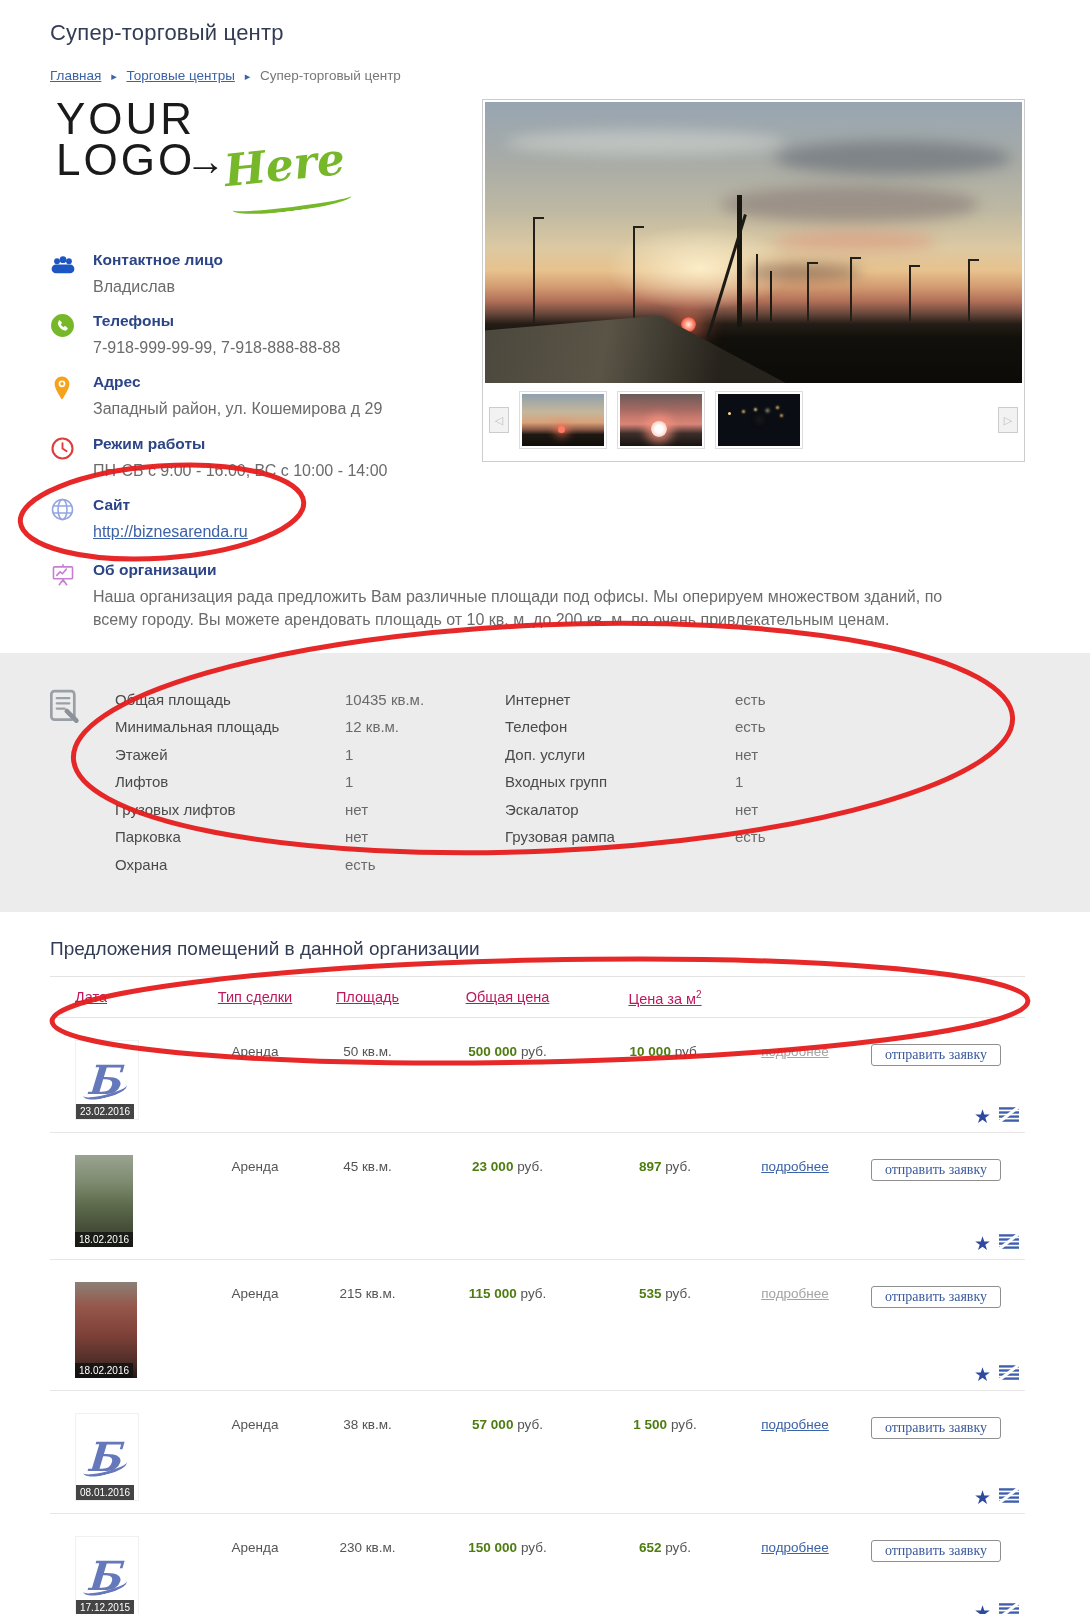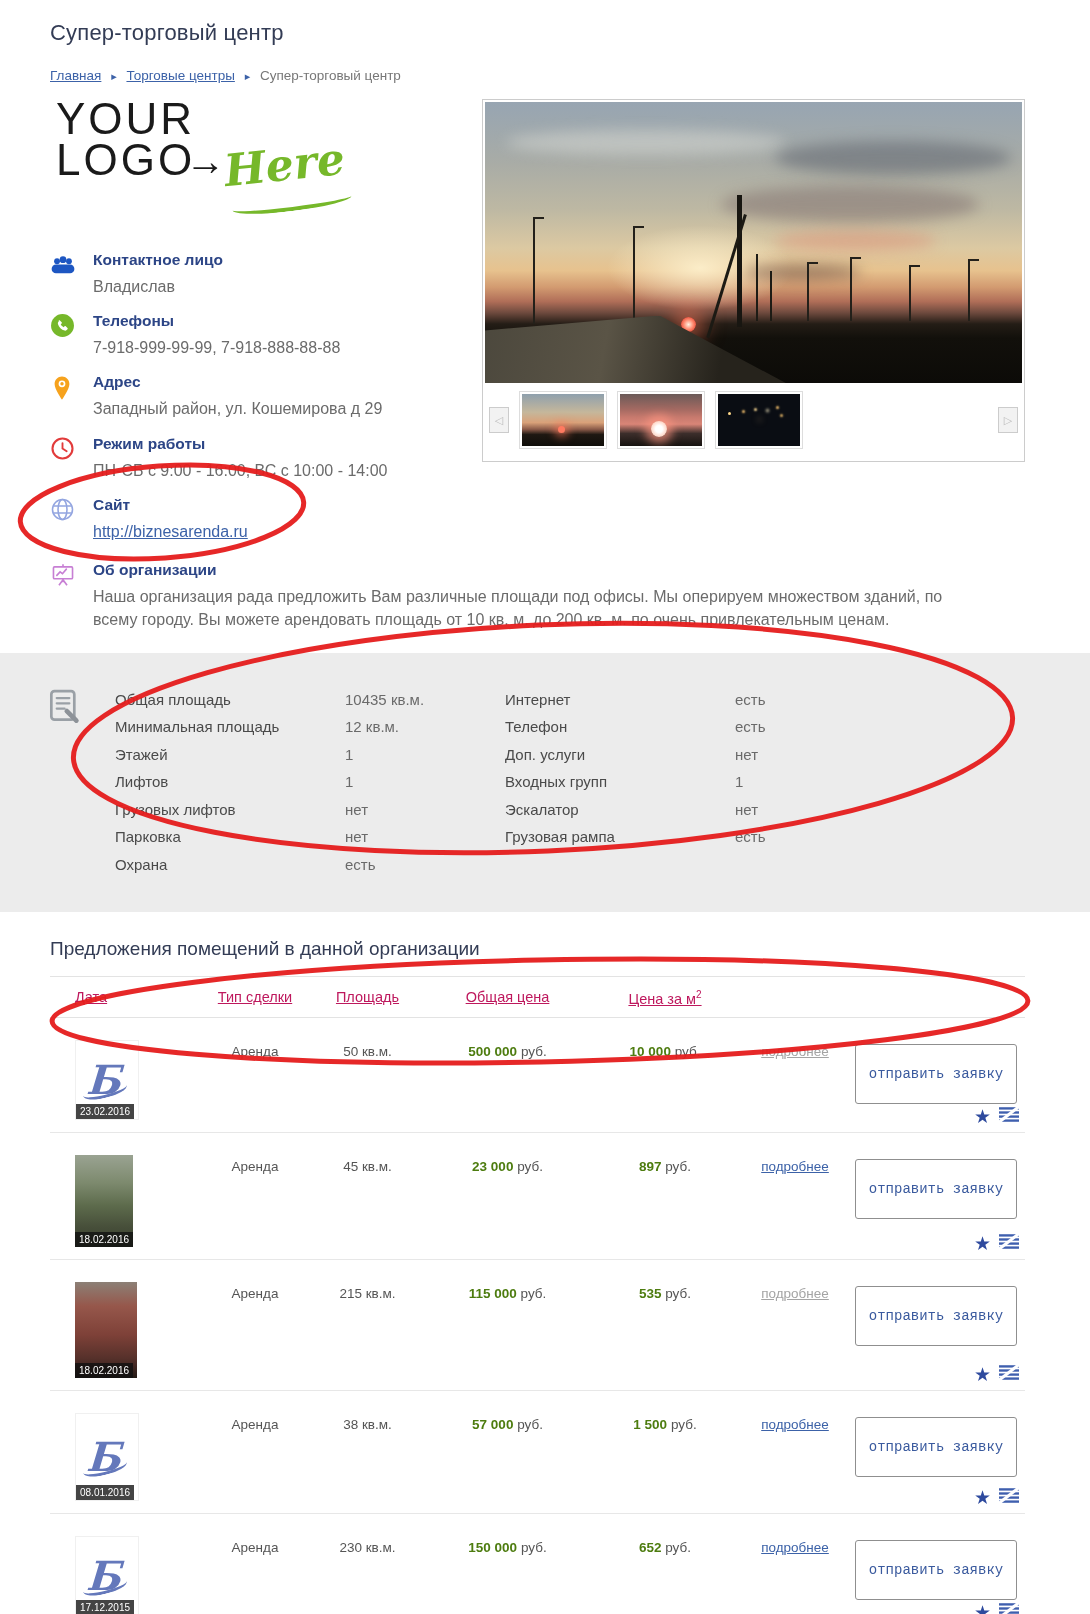--- a/index.html
+++ b/index.html
@@ -113,21 +113,21 @@
   sup { font-size:10px; }
 
   .offer-row { position:relative; display:grid; grid-template-columns:150px 110px 115px 165px 150px 110px 172px;
      padding:22px 0 12px 0; border-bottom:1px solid #e7e7e7; min-height:98px; font-size:13.5px; align-items:start; }
   .offer-row .cell { text-align:center; padding-top:4px; color:#555; }
   .price-num { font-weight:700; color:#4d7c0f; }
   .price-unit { color:#555; }
   .details-link { color:#3c62a8; text-decoration:underline; cursor:pointer; }
   .details-link.visited { color:#a4a4a4; }
   .submit-btn { display:inline-block; background:#fff; border:1px solid #8f8f8f; border-radius:3px;
-     padding:21px 13px; font-size:14px; color:#3a5a9e; cursor:pointer; font-family:Liberation Mono, monospace; }
+     padding:2px 13px; font-size:14px; color:#3a5a9e; cursor:pointer; font-family:Liberation Serif, serif; }
   .row-actions { position:absolute; right:6px; bottom:6px; display:flex; align-items:center; gap:8px; }
   .fav-star { color:#2e4a9e; font-size:19px; cursor:pointer; line-height:1; }
   .cmp-icon { cursor:pointer; }
 
   .rthumb { position:relative; margin-left:25px; overflow:hidden; cursor:pointer; }
   .rthumb .date-badge { position:absolute; left:0; bottom:0; background:rgba(15,15,15,.78); color:#fff;
      font-size:10px; padding:2px 4px; white-space:nowrap;text-align:center; }
   .rt-logo { width:64px; height:80px; background:#fff; border:1px solid #f0f0f0; display:flex; align-items:center; justify-content:center; }
   .ba-glyph { font-family:"DejaVu Serif", serif; font-style:italic; font-weight:700; font-size:40px; color:#6478bb; transform:skew(-6deg); position:relative; line-height:1; }
   .ba-glyph::after { content:""; position:absolute; left:-6px; bottom:2px; width:44px; height:12px;

